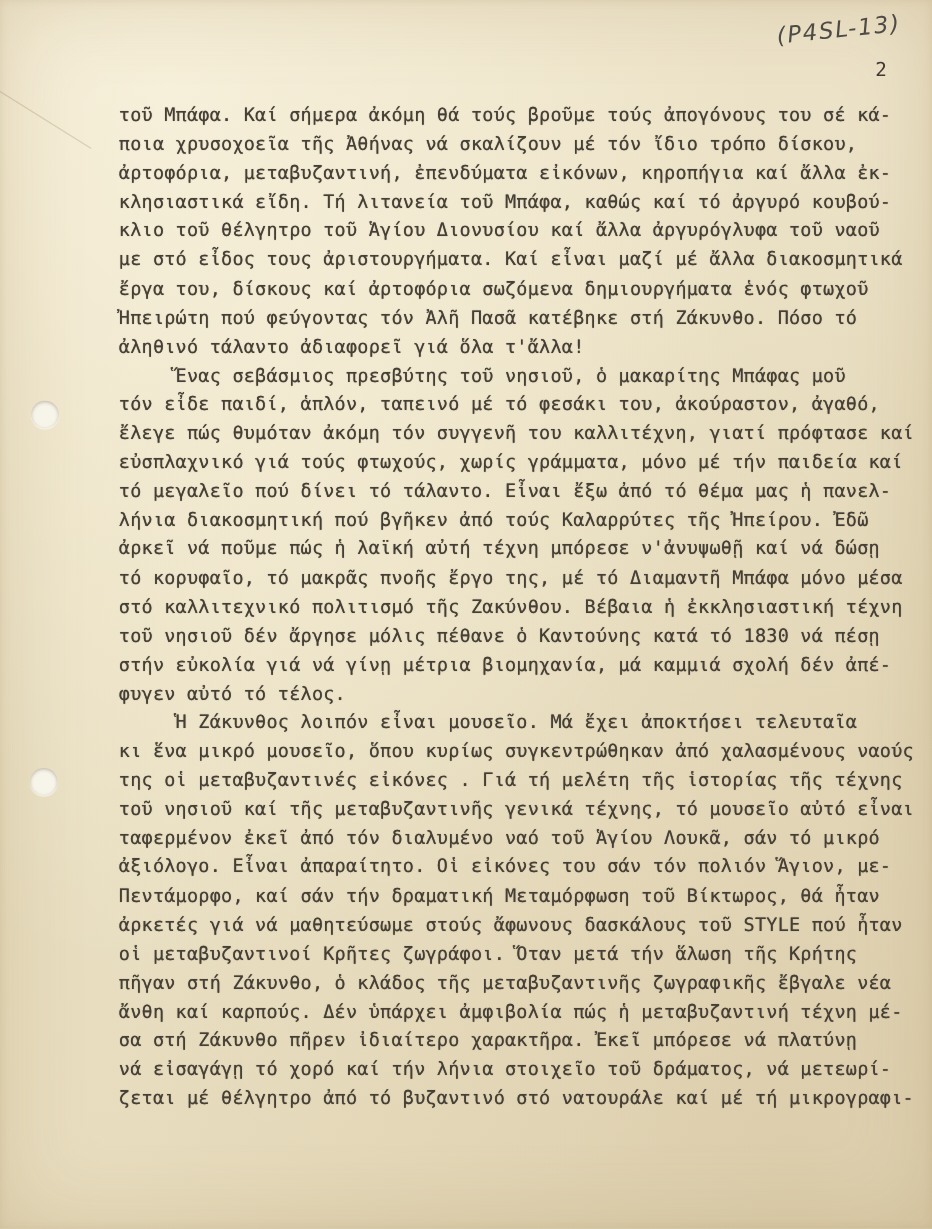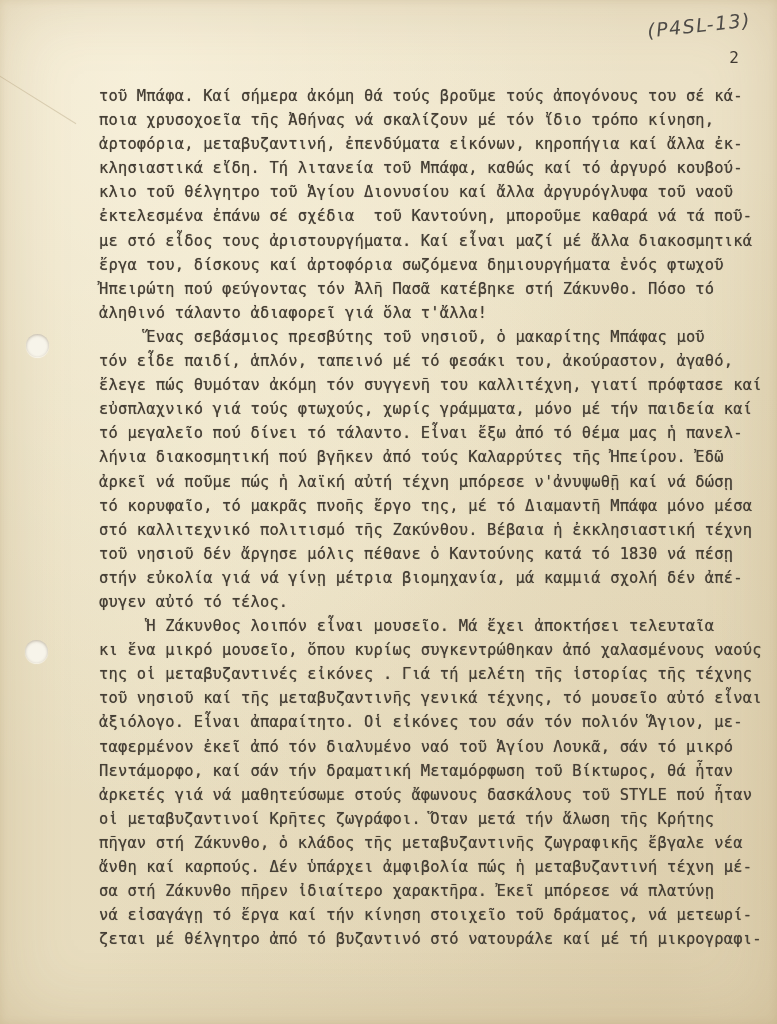--- a/index.html
+++ b/index.html
@@ -92,25 +92,24 @@
 
   <div class="page-number">2</div>
 
   <div class="hole hole-top"></div>
 
   <div class="hole hole-bottom"></div>
 
   <div class="text-block" id="typed-text">
       <div>
         <div class="line">τοῦ Μπάφα. Καί σήμερα ἀκόμη θά τούς βροῦμε τούς ἀπογόνους του σέ κά-</div>
-        <div class="line">ποια χρυσοχοεῖα τῆς Ἀθήνας νά σκαλίζουν μέ τόν ἴδιο τρόπο κίνηση,</div>
+        <div class="line">ποια χρυσοχοεῖα τῆς Ἀθήνας νά σκαλίζουν μέ τόν ἴδιο τρόπο δίσκου,</div>
         <div class="line">ἀρτοφόρια, μεταβυζαντινή, ἐπενδύματα εἰκόνων, κηροπήγια καί ἄλλα ἐκ-</div>
         <div class="line">κλησιαστικά εἴδη. Τή λιτανεία τοῦ Μπάφα, καθώς καί τό ἀργυρό κουβού-</div>
         <div class="line">κλιο τοῦ θέλγητρο τοῦ Ἁγίου Διονυσίου καί ἄλλα ἀργυρόγλυφα τοῦ ναοῦ</div>
-        <div class="line">ἐκτελεσμένα ἐπάνω σέ σχέδια  τοῦ Καντούνη, μποροῦμε καθαρά νά τά ποῦ-</div>
         <div class="line">με στό εἶδος τους ἀριστουργήματα. Καί εἶναι μαζί μέ ἄλλα διακοσμητικά</div>
         <div class="line">ἔργα του, δίσκους καί ἀρτοφόρια σωζόμενα δημιουργήματα ἑνός φτωχοῦ</div>
         <div class="line">Ἠπειρώτη πού φεύγοντας τόν Ἀλῆ Πασᾶ κατέβηκε στή Ζάκυνθο. Πόσο τό</div>
         <div class="line">ἀληθινό τάλαντο ἀδιαφορεῖ γιά ὅλα τ'ἄλλα!</div>
       </div>
       <div>
         <div class="line">     Ἕνας σεβάσμιος πρεσβύτης τοῦ νησιοῦ, ὁ μακαρίτης Μπάφας μοῦ</div>
         <div class="line">τόν εἶδε παιδί, ἁπλόν, ταπεινό μέ τό φεσάκι του, ἀκούραστον, ἀγαθό,</div>
         <div class="line">ἔλεγε πώς θυμόταν ἀκόμη τόν συγγενῆ του καλλιτέχνη, γιατί πρόφτασε καί</div>
         <div class="line">εὐσπλαχνικό γιά τούς φτωχούς, χωρίς γράμματα, μόνο μέ τήν παιδεία καί</div>
@@ -121,25 +120,25 @@
         <div class="line">στό καλλιτεχνικό πολιτισμό τῆς Ζακύνθου. Βέβαια ἡ ἐκκλησιαστική τέχνη</div>
         <div class="line">τοῦ νησιοῦ δέν ἄργησε μόλις πέθανε ὁ Καντούνης κατά τό 1830 νά πέσῃ</div>
         <div class="line">στήν εὐκολία γιά νά γίνῃ μέτρια βιομηχανία, μά καμμιά σχολή δέν ἀπέ-</div>
         <div class="line">φυγεν αὐτό τό τέλος.</div>
       </div>
       <div>
         <div class="line">     Ἡ Ζάκυνθος λοιπόν εἶναι μουσεῖο. Μά ἔχει ἀποκτήσει τελευταῖα</div>
         <div class="line">κι ἕνα μικρό μουσεῖο, ὅπου κυρίως συγκεντρώθηκαν ἀπό χαλασμένους ναούς</div>
         <div class="line">της οἱ μεταβυζαντινές εἰκόνες . Γιά τή μελέτη τῆς ἱστορίας τῆς τέχνης</div>
         <div class="line">τοῦ νησιοῦ καί τῆς μεταβυζαντινῆς γενικά τέχνης, τό μουσεῖο αὐτό εἶναι</div>
+        <div class="line">ταφερμένον ἐκεῖ ἀπό τόν διαλυμένο ναό τοῦ Ἁγίου Λουκᾶ, σάν τό μικρό</div>
         <div class="line">ἀξιόλογο. Εἶναι ἀπαραίτητο. Οἱ εἰκόνες του σάν τόν πολιόν Ἅγιον, με-</div>
-        <div class="line">ταφερμένον ἐκεῖ ἀπό τόν διαλυμένο ναό τοῦ Ἁγίου Λουκᾶ, σάν τό μικρό</div>
         <div class="line">Πεντάμορφο, καί σάν τήν δραματική Μεταμόρφωση τοῦ Βίκτωρος, θά ἦταν</div>
         <div class="line">ἀρκετές γιά νά μαθητεύσωμε στούς ἄφωνους δασκάλους τοῦ STYLE πού ἦταν</div>
         <div class="line">οἱ μεταβυζαντινοί Κρῆτες ζωγράφοι. Ὅταν μετά τήν ἅλωση τῆς Κρήτης</div>
         <div class="line">πῆγαν στή Ζάκυνθο, ὁ κλάδος τῆς μεταβυζαντινῆς ζωγραφικῆς ἔβγαλε νέα</div>
         <div class="line">ἄνθη καί καρπούς. Δέν ὑπάρχει ἀμφιβολία πώς ἡ μεταβυζαντινή τέχνη μέ-</div>
         <div class="line">σα στή Ζάκυνθο πῆρεν ἰδιαίτερο χαρακτῆρα. Ἐκεῖ μπόρεσε νά πλατύνῃ</div>
-        <div class="line">νά εἰσαγάγῃ τό ἔργα καί τήν κίνηση στοιχεῖο τοῦ δράματος, νά μετεωρί-</div>
+        <div class="line">νά εἰσαγάγῃ τό χορό καί τήν λήνια στοιχεῖο τοῦ δράματος, νά μετεωρί-</div>
         <div class="line">ζεται μέ θέλγητρο ἀπό τό βυζαντινό στό νατουράλε καί μέ τή μικρογραφι-</div>
       </div>
     </div>
 </div>
 
 </body></html>

